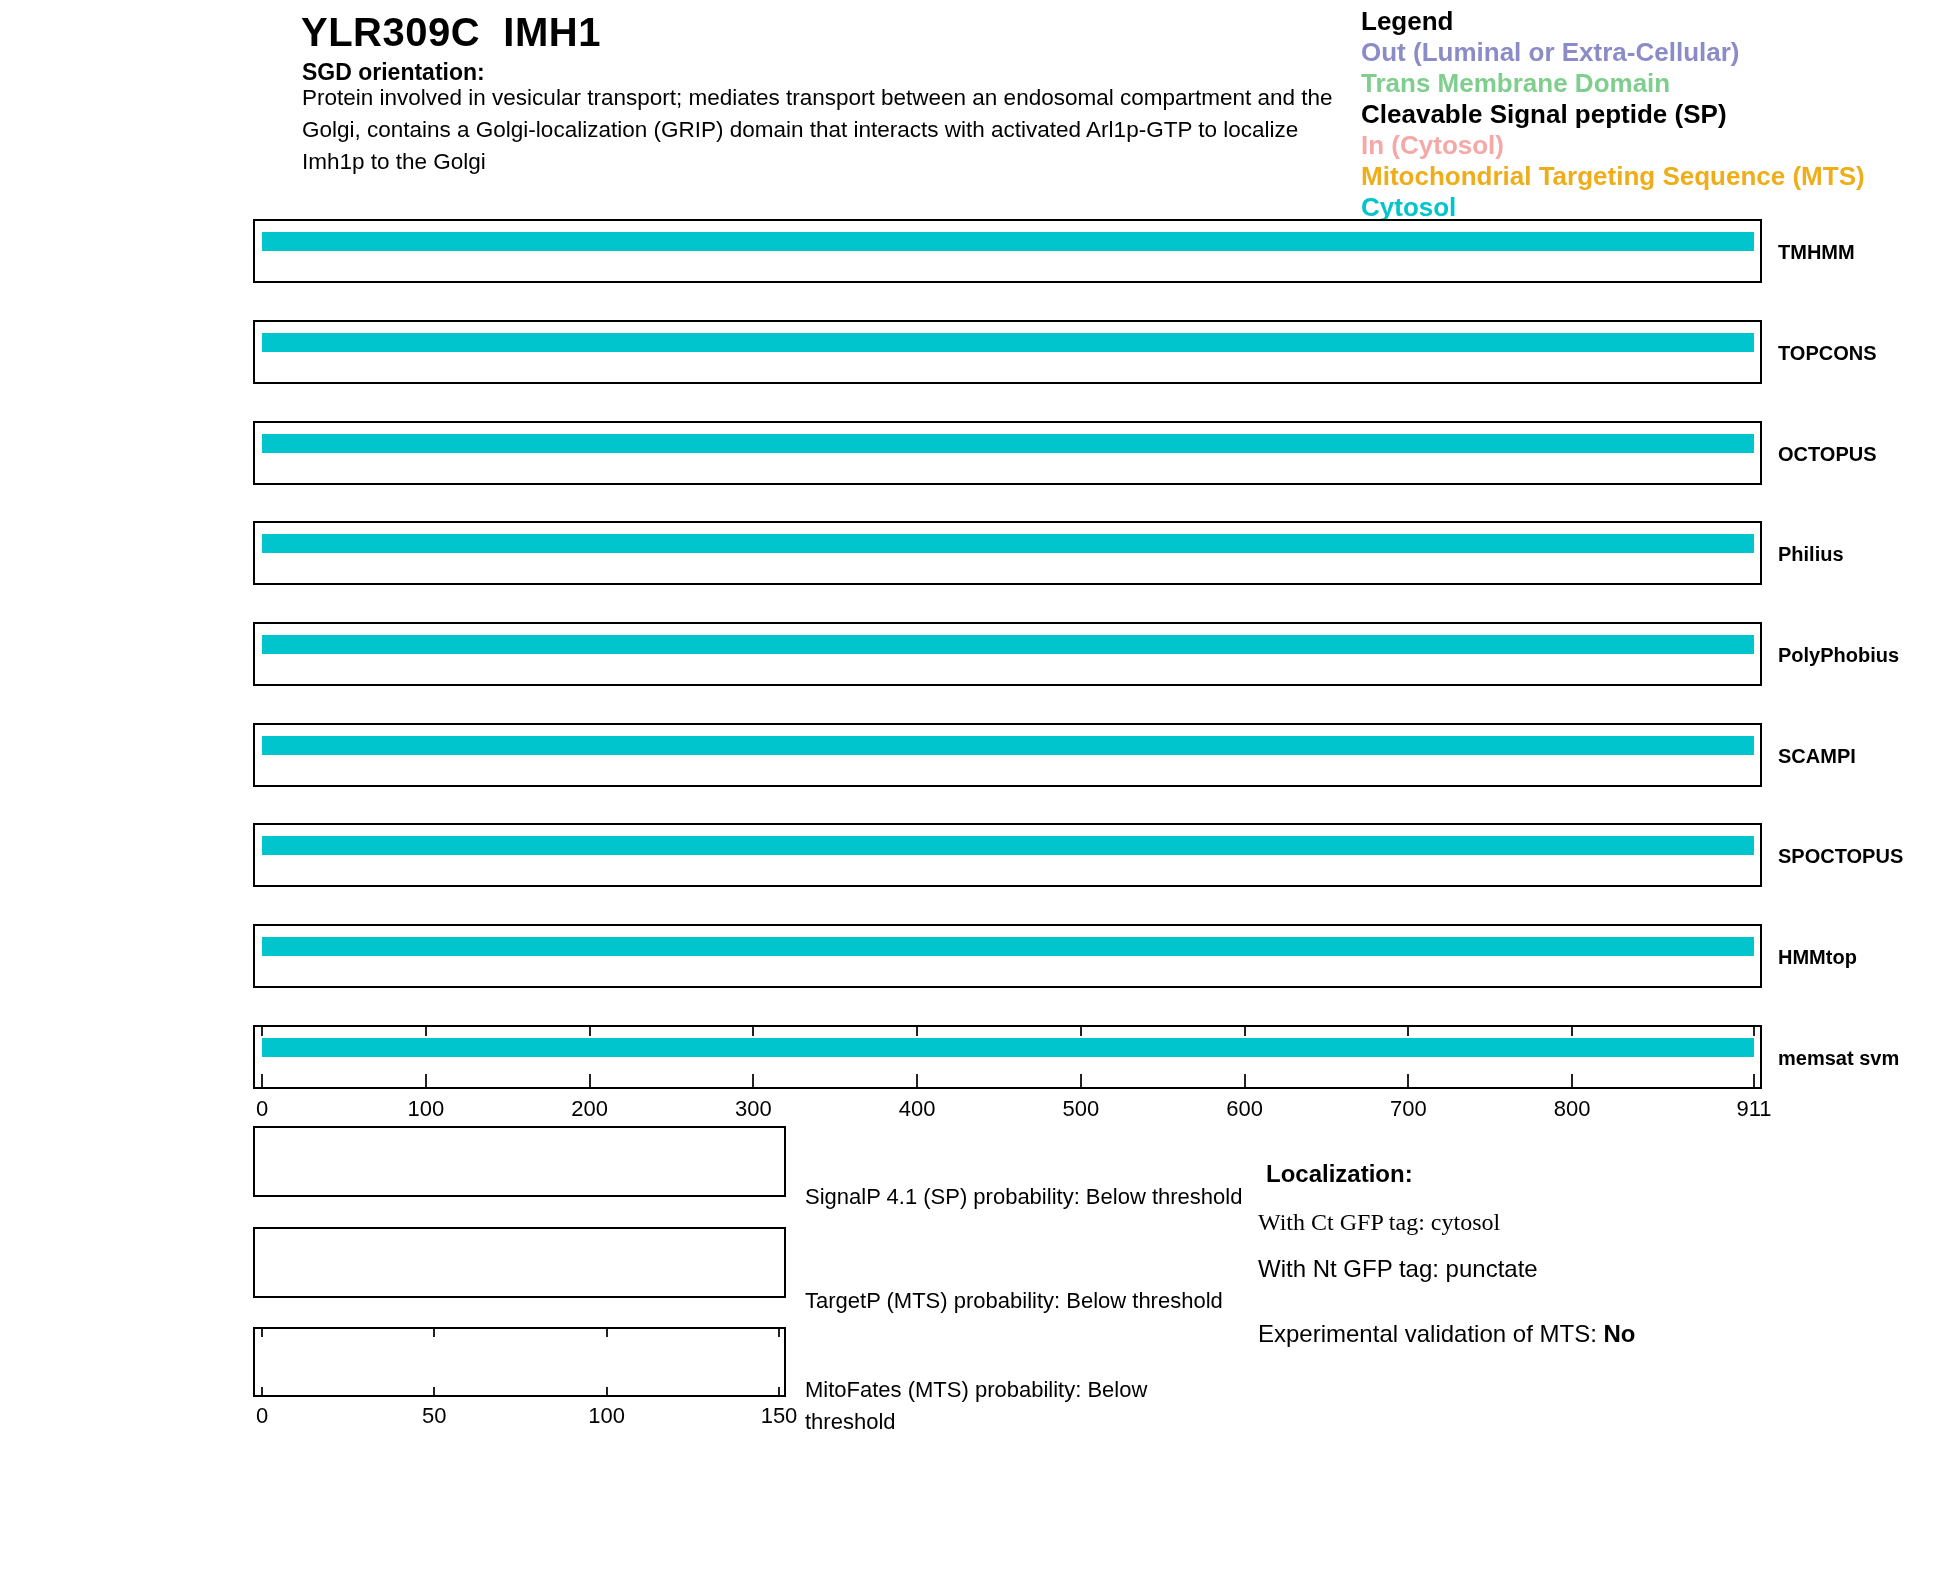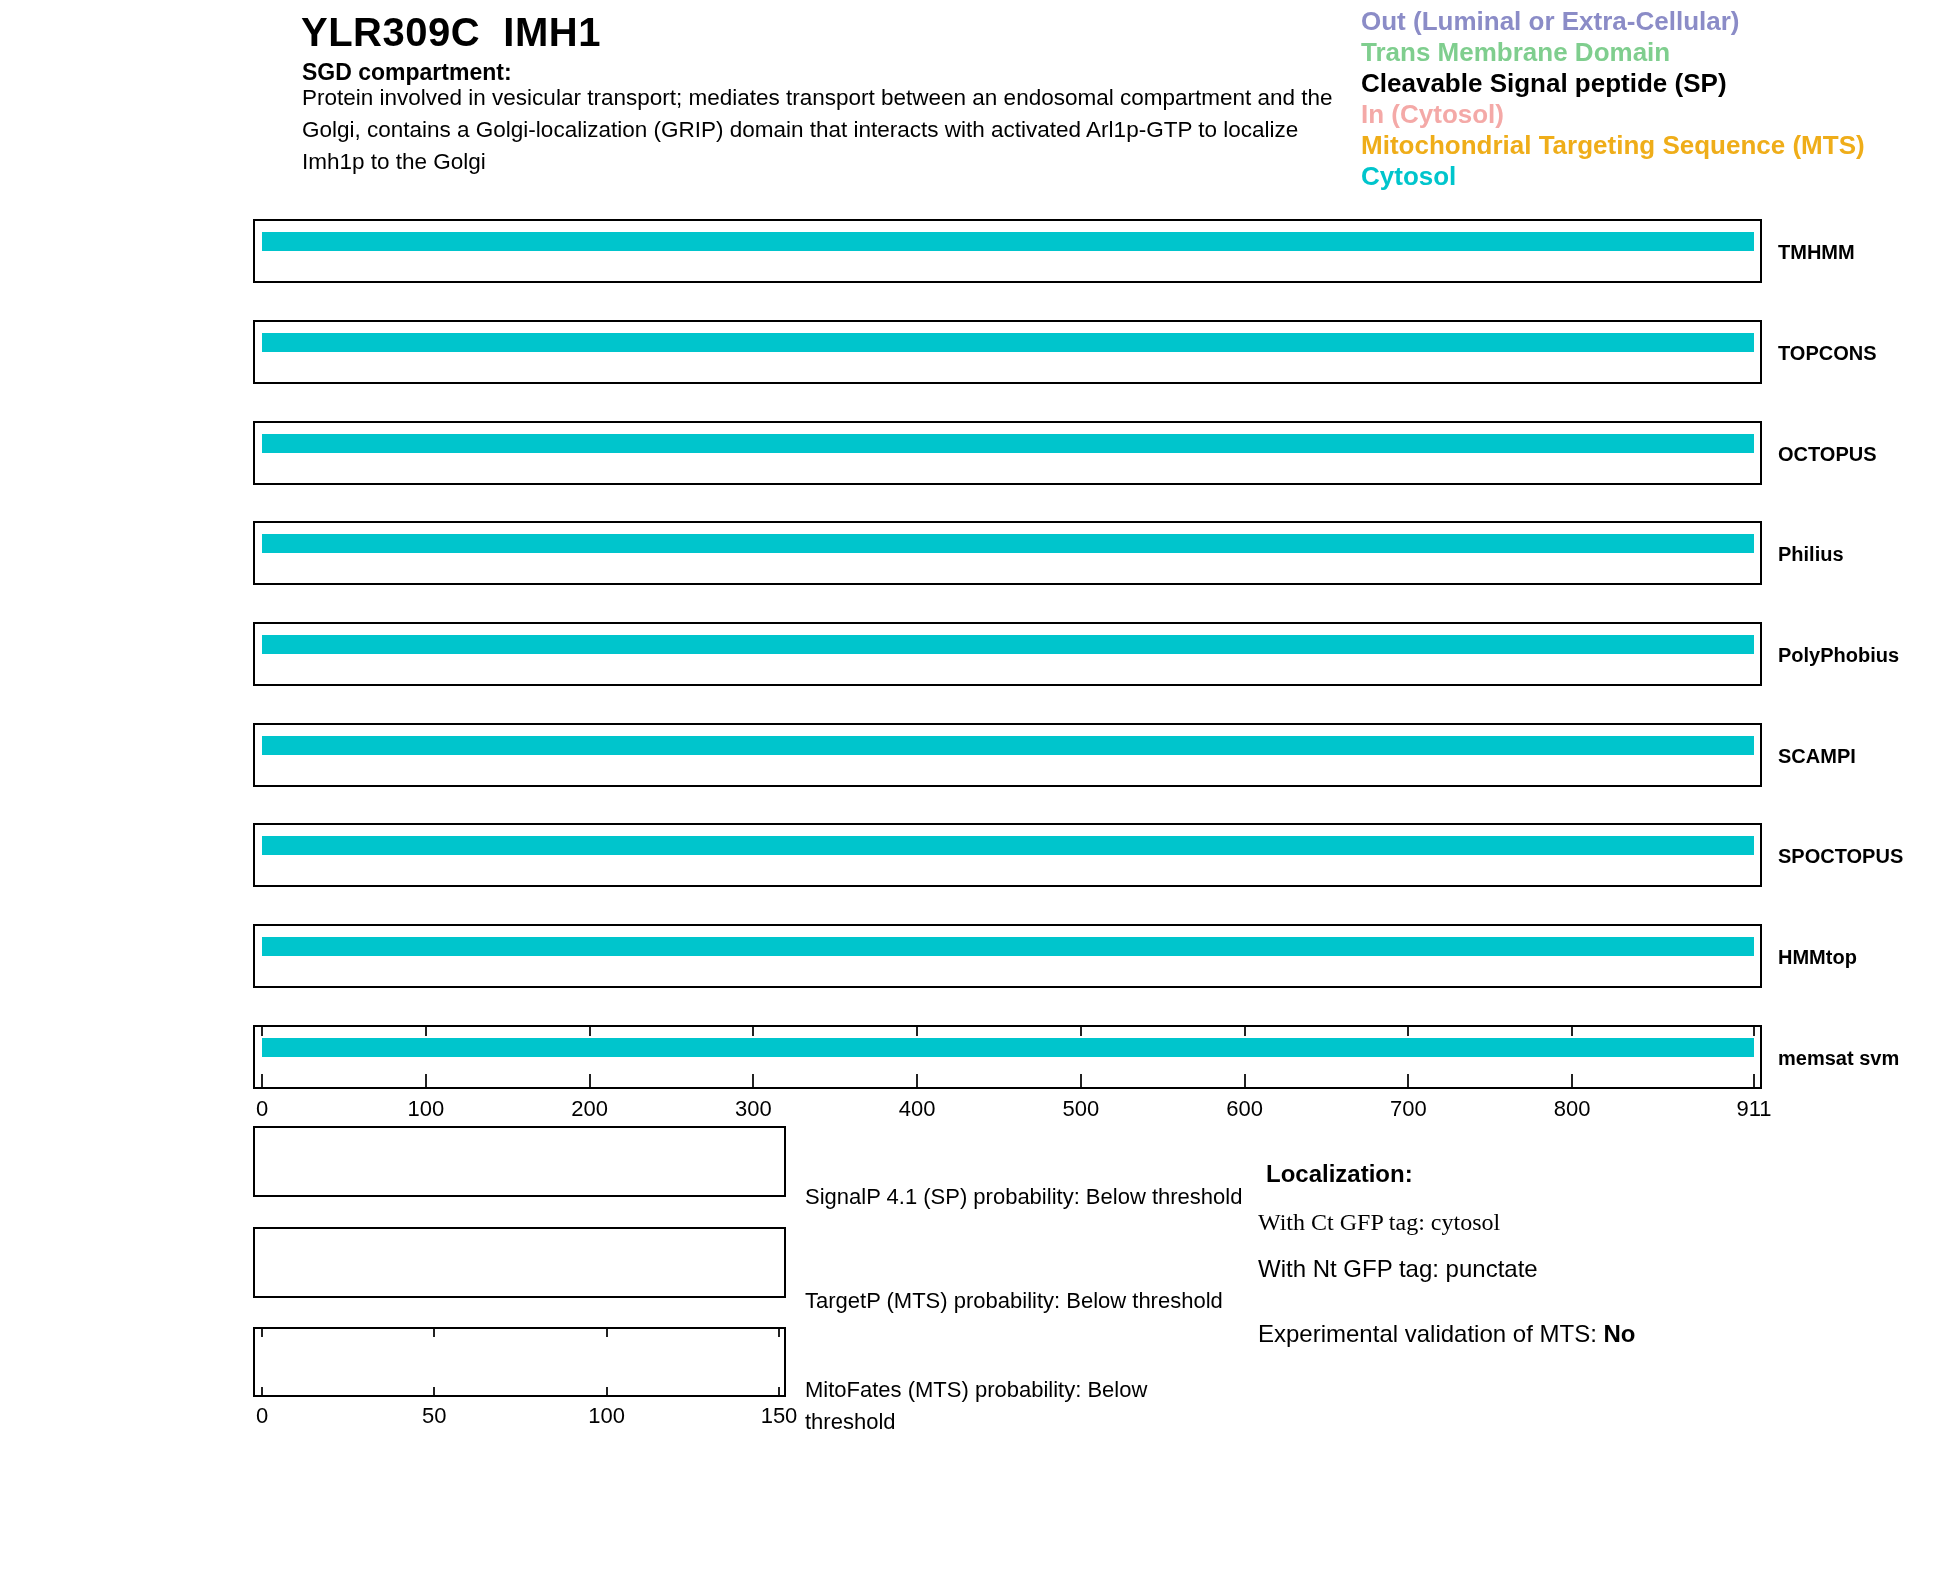--- a/index.html
+++ b/index.html
@@ -30,24 +30,25 @@
   .res-line{position:absolute;left:1258px;font-size:24px;line-height:32px;}
   .res-bold{font-weight:bold;}
   .wrapblock{width:525px;line-height:44px;}
 </style>
 </head>
 <body>
 
 <div class="page">
 
   <div class="abs page-title">YLR309C  IMH1</div>
-  <div class="abs sgd-label">SGD compartment:</div>
+  <div class="abs sgd-label">SGD orientation:</div>
   <div class="abs sgd-desc">Protein involved in vesicular transport; mediates transport between an endosomal compartment and the Golgi, contains a Golgi-localization (GRIP) domain that interacts with activated Arl1p-GTP to localize Imh1p to the Golgi</div>
 
   <div class="abs legend">
+    <div class="legend-title">Legend</div>
     <div class="legend-item" style="color: rgb(139, 140, 199);">Out (Luminal or Extra-Cellular)</div>
     <div class="legend-item" style="color: rgb(127, 206, 142);">Trans Membrane Domain</div>
     <div class="legend-item" style="color: #000000;">Cleavable Signal peptide (SP)</div>
     <div class="legend-item" style="color: rgb(244, 169, 167);">In (Cytosol)</div>
     <div class="legend-item" style="color: rgb(239, 173, 25);">Mitochondrial Targeting Sequence (MTS)</div>
     <div class="legend-item" style="color: rgb(0, 197, 204);">Cytosol</div>
   </div>
 
   <div class="track-box" style="top: 219px;">
       <div class="bar" style="left: 7px; width: 1492px; background: rgb(0, 197, 204);"></div>

